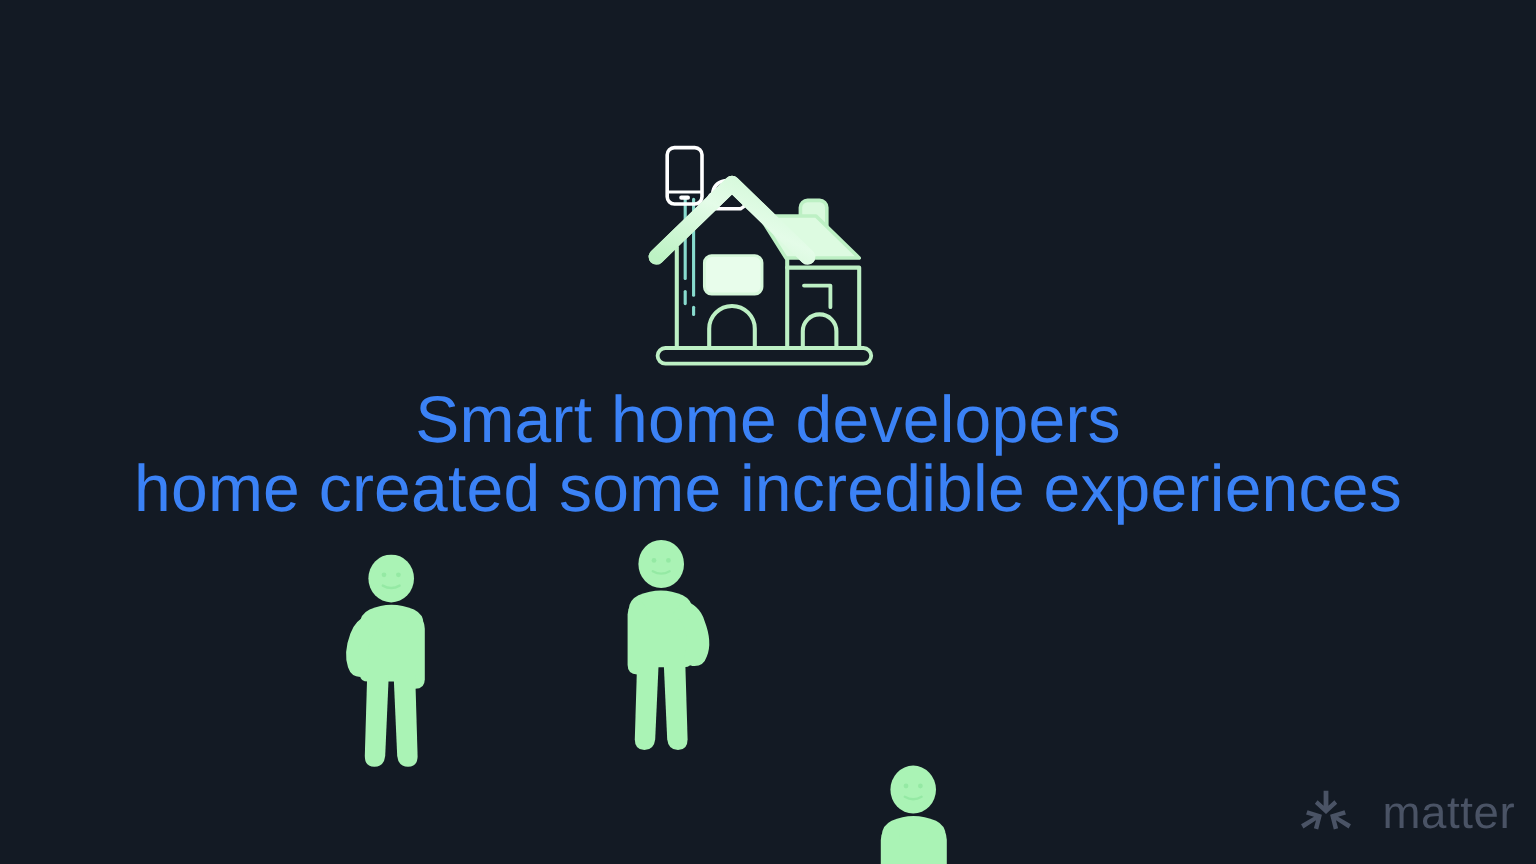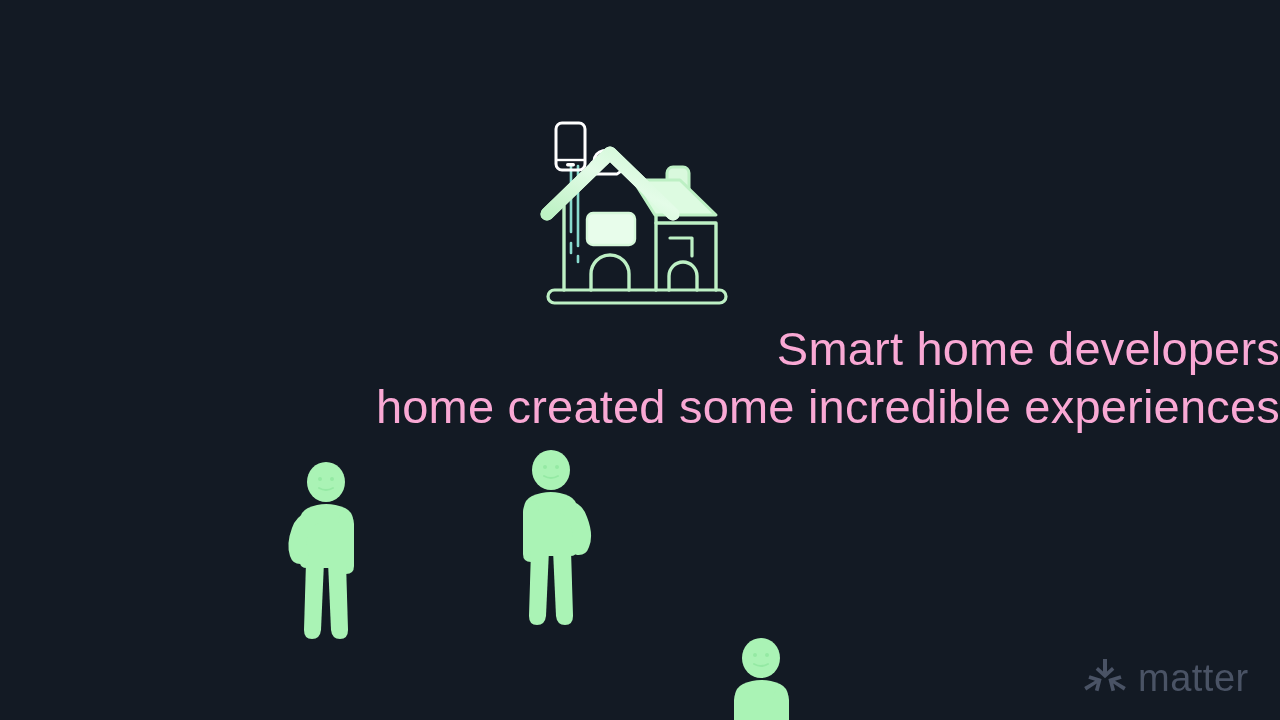--- a/index.html
+++ b/index.html
@@ -26,25 +26,25 @@
     width: 210px;
     height: 205px;
   }
 
   
   #headline {
     position: absolute;
     left: 0;
     top: 320px;
     width: 1280px;
-    text-align: right;
-    color: #f9a8d4;
+    text-align: center;
+    color: #3b82f6;
     font-family: "Liberation Sans", sans-serif;
     font-weight: 300;
-    font-size: 47px;
+    font-size: 55px;
     line-height: 58px;
     letter-spacing: 0.2px;
     -webkit-font-smoothing: antialiased;
   }
   #headline .line {
     display: block;
     white-space: nowrap;
   }
 
   
@@ -55,21 +55,21 @@
   #person-2 { left: 499px; top: 450px; width: 96px; height: 176px; }
   #person-3 { left: 722px; top: 636px; width: 78px; height: 90px; }
 
   
   #matter-logo {
     position: absolute;
     left: 1082px;
     top: 655px;
     display: flex;
     align-items: center;
-    gap: 10px;
+    gap: 24px;
   }
   #matter-logo .mark { width: 46px; height: 46px; display: block; }
   #matter-logo .wordmark {
     color: #4a5365;
     font-family: "Liberation Sans", sans-serif;
     font-weight: 300;
     font-size: 38px;
     line-height: 38px;
     letter-spacing: 0.5px;
   }

